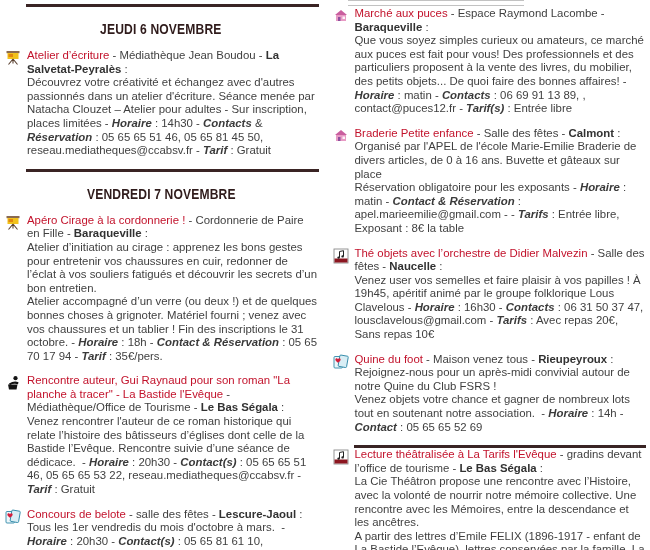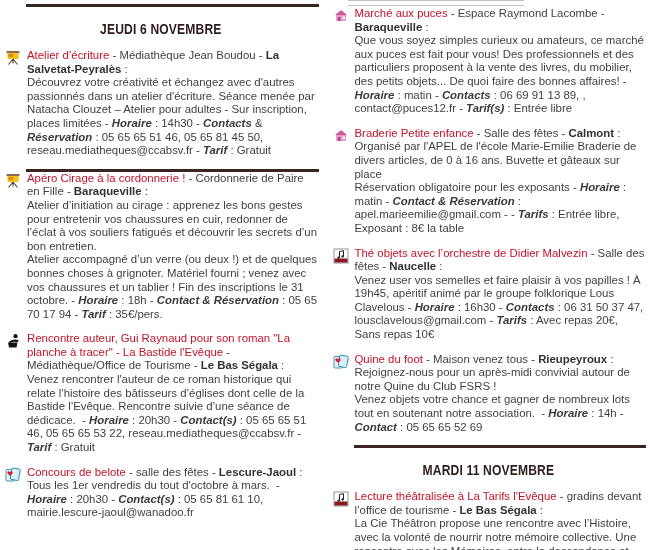--- a/index.html
+++ b/index.html
@@ -83,41 +83,44 @@
         <svg class="icon">
             <use href="#sym-easel"></use>
           </svg>
         <p class="etext"><span class="title">Atelier d’écriture</span><span> - Médiathèque Jean Boudou - </span><span class="b">La Salvetat-Peyralès</span><span> :
 </span><span>Découvrez votre créativité et échangez avec d'autres passionnés dans un atelier d'écriture. Séance menée par Natacha Clouzet – Atelier pour adultes - Sur inscription, places limitées - </span><span class="bi">Horaire</span><span> : 14h30 - </span><span class="bi">Contacts</span><span> &amp; </span><span class="bi">Réservation</span><span> : 05 65 65 51 46, 05 65 81 45 50, reseau.mediatheques@ccabsv.fr - </span><span class="bi">Tarif</span><span> : Gratuit</span></p>
       </div>
     </div>
 
     <div>
       <div class="rule"></div>
+      <div class="date-header">
+        <span class="date-text">VENDREDI 7 NOVEMBRE</span>
+      </div>
       <div class="event">
         <svg class="icon">
             <use href="#sym-easel"></use>
           </svg>
         <p class="etext"><span class="title">Apéro Cirage à la cordonnerie !</span><span> - Cordonnerie de Paire en Fille - </span><span class="b">Baraqueville</span><span> :
 </span><span>Atelier d’initiation au cirage : apprenez les bons gestes pour entretenir vos chaussures en cuir, redonner de l’éclat à vos souliers fatigués et découvrir les secrets d’un bon entretien.
 Atelier accompagné d’un verre (ou deux !) et de quelques bonnes choses à grignoter. Matériel fourni ; venez avec vos chaussures et un tablier ! Fin des inscriptions le 31 octobre. - </span><span class="bi">Horaire</span><span> : 18h - </span><span class="bi">Contact &amp; Réservation</span><span> : 05 65 70 17 94 - </span><span class="bi">Tarif</span><span> : 35€/pers.</span></p>
       </div>
       <div class="event">
         <svg class="icon">
             <use href="#sym-speaker"></use>
           </svg>
         <p class="etext"><span class="title">Rencontre auteur, Gui Raynaud pour son roman "La planche à tracer" - La Bastide l'Evêque</span><span> - Médiathèque/Office de Tourisme - </span><span class="b">Le Bas Ségala</span><span> :
 </span><span>Venez rencontrer l'auteur de ce roman historique qui relate l’histoire des bâtisseurs d’églises dont celle de la Bastide l’Evêque. Rencontre suivie d’une séance de dédicace.  - </span><span class="bi">Horaire</span><span> : 20h30 - </span><span class="bi">Contact(s)</span><span> : 05 65 65 51 46, 05 65 65 53 22, reseau.mediatheques@ccabsv.fr - </span><span class="bi">Tarif</span><span> : Gratuit</span></p>
       </div>
       <div class="event">
         <svg class="icon">
             <use href="#sym-cards"></use>
           </svg>
         <p class="etext"><span class="title">Concours de belote</span><span> - salle des fêtes - </span><span class="b">Lescure-Jaoul</span><span> :
-</span><span>Tous les 1er vendredis du tout d'octobre à mars.  - </span><span class="bi">Horaire</span><span> : 20h30 - </span><span class="bi">Contact(s)</span><span> : 05 65 81 61 10, mairie.lescure-jaoul@wanadoo.fr</span></p>
+</span><span>Tous les 1er vendredis du mois d'octobre à mars.  - </span><span class="bi">Horaire</span><span> : 20h30 - </span><span class="bi">Contact(s)</span><span> : 05 65 81 61 10, mairie.lescure-jaoul@wanadoo.fr</span></p>
       </div>
 
     </div>
 
   </div>
 
   <div class="col">
 
     <div>
       <div class="crop-box"></div>
@@ -148,23 +151,20 @@
             <use href="#sym-cards"></use>
           </svg>
         <p class="etext"><span class="title">Quine du foot</span><span> - Maison venez tous - </span><span class="b">Rieupeyroux</span><span> :
 </span><span>Rejoignez-nous pour un après-midi convivial autour de notre Quine du Club FSRS !
 Venez objets votre chance et gagner de nombreux lots tout en soutenant notre association.  - </span><span class="bi">Horaire</span><span> : 14h - </span><span class="bi">Contact</span><span> : 05 65 65 52 69</span></p>
       </div>
     </div>
 
     <div>
       <div class="rule"></div>
-      <div class="date-header">
-        <span class="date-text">MARDI 11 NOVEMBRE</span>
-      </div>
       <div class="event">
         <svg class="icon">
             <use href="#sym-note"></use>
           </svg>
         <p class="etext"><span class="title">Lecture théâtralisée à La Tarifs l'Evêque</span><span> - gradins devant l’office de tourisme - </span><span class="b">Le Bas Ségala</span><span> :
 </span><span>La Cie Théâtron propose une rencontre avec l’Histoire, avec la volonté de nourrir notre mémoire collective. Une rencontre avec les Mémoires, entre la descendance et les ancêtres.
 A partir des lettres d’Emile FELIX (1896-1917 - enfant de La Bastide l’Evêque), lettres conservées par la famille, La Cie THEÂTRON donnera à entendre ses mots. Les maux de ces hommes et ces femmes témoins de cette époque et qui ont</span></p>
       </div>
     </div>
 

